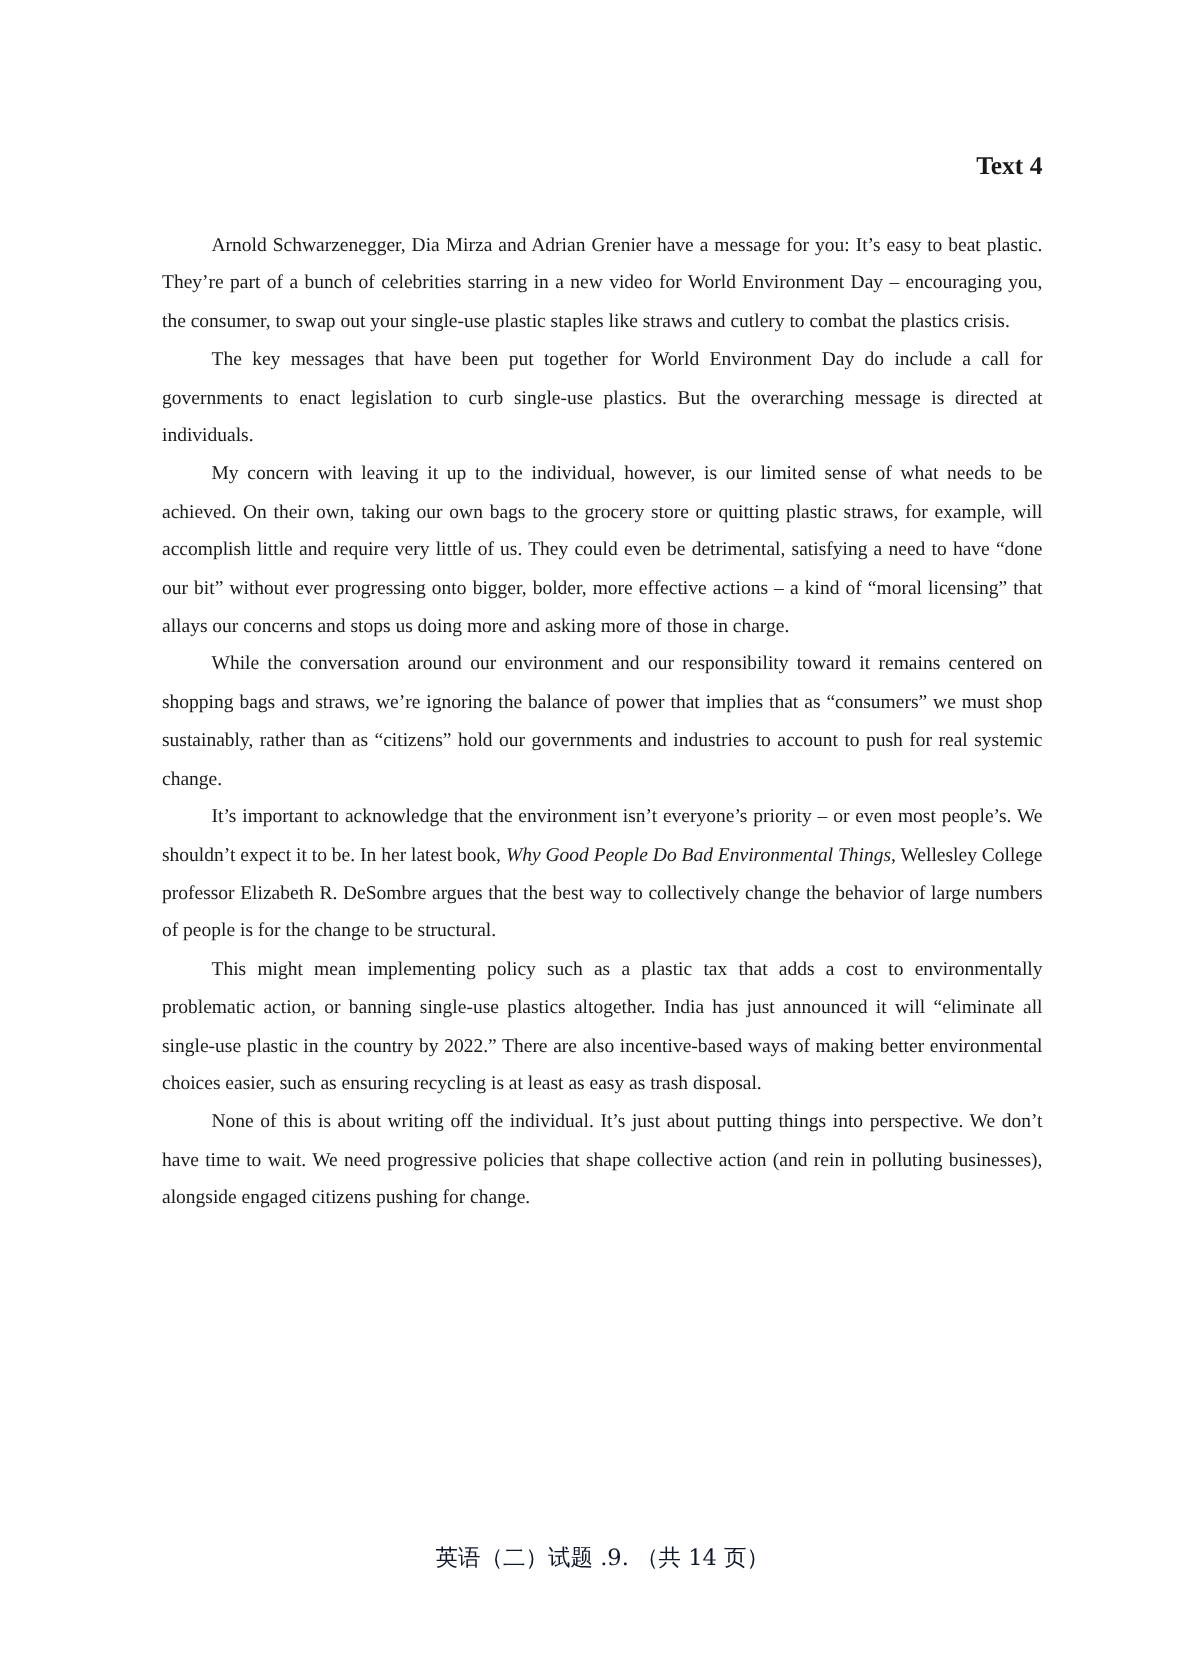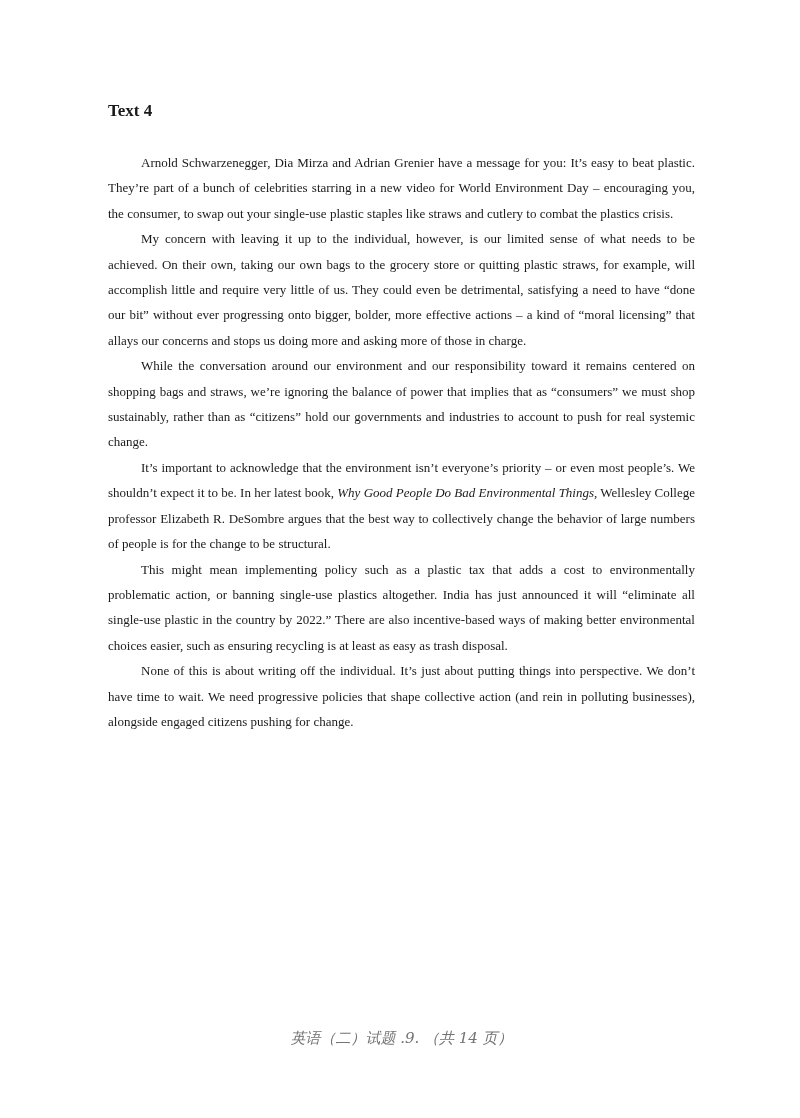--- a/index.html
+++ b/index.html
@@ -19,21 +19,21 @@
       position: absolute;
       left: 108px;
       top: 0;
       width: 587px;
     }
     .title {
       position: absolute;
       top: 100px;
       left: 0;
       width: 587px;
-      text-align: left;
+      text-align: right;
       font-weight: bold;
       font-size: 17px;
       line-height: 22px;
     }
     .body-text {
       position: absolute;
       top: 150px;
       left: 0;
       width: 587px;
     }
@@ -49,32 +49,32 @@
     }
     .footer {
       position: absolute;
       top: 1028px;
       left: 0;
       width: 587px;
       text-align: center;
       font-size: 15px;
       line-height: 20px;
       font-family: "DejaVu Serif", "Liberation Serif", serif;
-      color: #737373;
-      font-style: italic;
+      color: #0f172a;
     }
   </style>
 </head>
 <body>
 
 <div class="page">
   <div class="title">Text 4</div>
 
   <div class="body-text">
     <p class="para">Arnold Schwarzenegger, Dia Mirza and Adrian Grenier have a message for you: It’s easy to beat plastic. They’re part of a bunch of celebrities starring in a new video for World Environment Day – encouraging you, the consumer, to swap out your single-use plastic staples like straws and cutlery to combat the plastics crisis.</p>
+    <p class="para">The key messages that have been put together for World Environment Day do include a call for governments to enact legislation to curb single-use plastics. But the overarching message is directed at individuals.</p>
     <p class="para">My concern with leaving it up to the individual, however, is our limited sense of what needs to be achieved. On their own, taking our own bags to the grocery store or quitting plastic straws, for example, will accomplish little and require very little of us. They could even be detrimental, satisfying a need to have “done our bit” without ever progressing onto bigger, bolder, more effective actions –  a kind of “moral licensing” that allays our concerns and stops us doing more and asking more of those in charge.</p>
     <p class="para">While the conversation around our environment and our responsibility toward it remains centered on shopping bags and straws, we’re ignoring the balance of power that implies that as “consumers” we must shop sustainably, rather than as “citizens” hold our governments and industries to account to push for real systemic change.</p>
     <p class="para"><span>It’s important to acknowledge that the environment isn’t everyone’s priority – or even most people’s. We shouldn’t expect it to be. In her latest book, </span><em>Why Good People Do Bad Environmental Things</em><span>, Wellesley College professor Elizabeth R. DeSombre argues that the best way to collectively change the behavior of large numbers of people is for the change to be structural.</span></p>
     <p class="para">This might mean implementing policy such as a plastic tax that adds a cost to environmentally problematic action, or banning single-use plastics altogether. India has just announced it will “eliminate all single-use plastic in the country by 2022.” There are also incentive-based ways of making better environmental choices easier, such as ensuring recycling is at least as easy as trash disposal.</p>
     <p class="para">None of this is about writing off the individual. It’s just about putting things into perspective. We don’t have time to wait. We need progressive policies that shape collective action (and rein in polluting businesses), alongside engaged citizens pushing for change.</p>
   </div>
 
   <div class="footer">英语（二）试题  .9.  （共 14 页）</div>
 </div>
 

